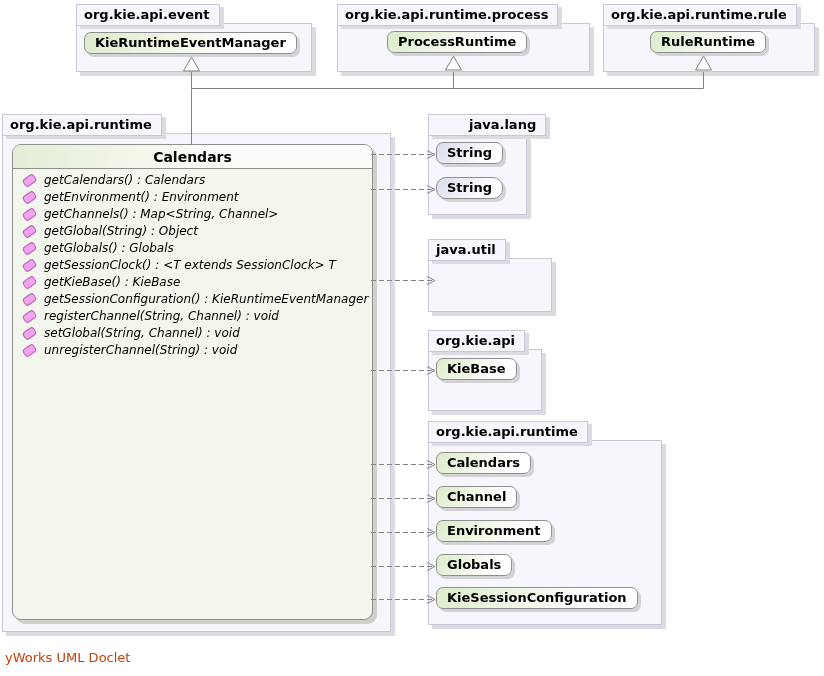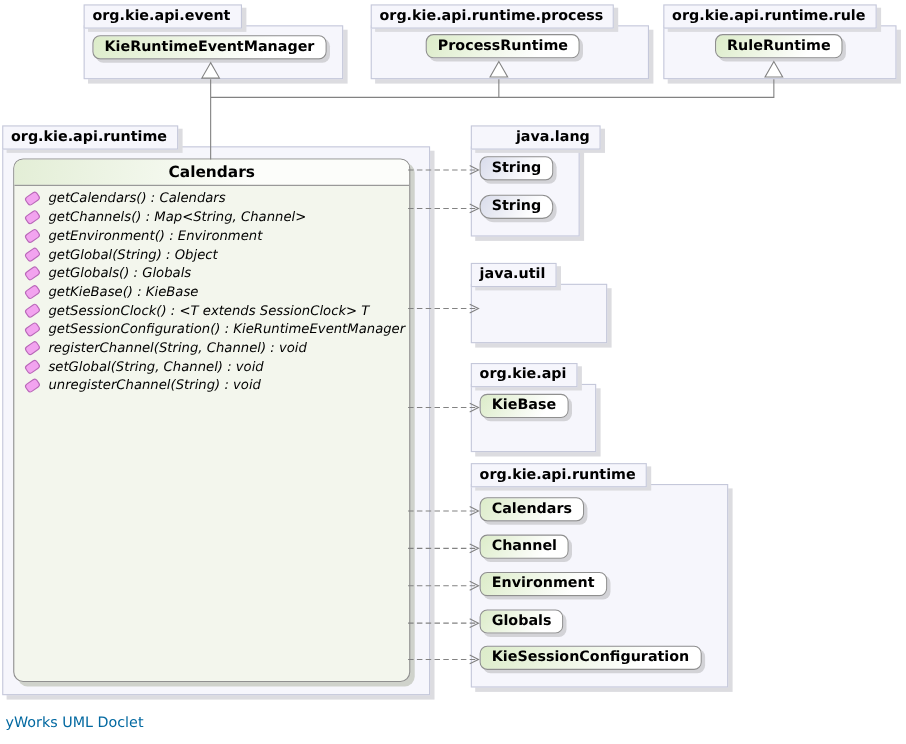--- a/index.html
+++ b/index.html
@@ -40,21 +40,21 @@
   .method {
     display:flex; align-items:center; gap:8px;
     padding:2px 6px 1px 10px; font-style:italic; font-size:12px;
     line-height:14px; white-space:nowrap;
   }
   .micon {
     flex:0 0 auto; width:11px; height:7px; background:#f2a3ef;
     border:1px solid #b867b8; border-radius:3px; transform:rotate(-35deg);
   }
   .edges { position:absolute; left:0; top:0; z-index:5; pointer-events:none; }
-  .footer { position:absolute; left:5px; top:650px; font-size:13px; color:#0369a1; }
+  .footer { position:absolute; left:5px; top:650px; font-size:13px; color:#c2410c; }
 </style>
 </head>
 <body>
 
 <div class="canvas">
 
   <div class="tab" style="left:76px; top:4px;">org.kie.api.event</div>
   <div class="pbody" style="left:76px; top:23px; width:234px; height:47px;"></div>
   <div class="iface" style="left:84px; top:32px;">KieRuntimeEventManager</div>
 
@@ -71,41 +71,41 @@
 
   <div class="class-box" style="left:12px; top:144px; width:359px; height:474px;">
     <div class="class-hdr">Calendars</div>
     <div class="methods">
       <div class="method">
           <span class="micon"></span>
           <span>getCalendars() : Calendars</span>
         </div>
       <div class="method">
           <span class="micon"></span>
-          <span>getChannels() : Map&lt;String, Channel&gt;</span>
+          <span>getEnvironment() : Environment</span>
         </div>
       <div class="method">
           <span class="micon"></span>
-          <span>getEnvironment() : Environment</span>
+          <span>getChannels() : Map&lt;String, Channel&gt;</span>
         </div>
       <div class="method">
           <span class="micon"></span>
           <span>getGlobal(String) : Object</span>
         </div>
       <div class="method">
           <span class="micon"></span>
           <span>getGlobals() : Globals</span>
         </div>
       <div class="method">
           <span class="micon"></span>
-          <span>getKieBase() : KieBase</span>
+          <span>getSessionClock() : &lt;T extends SessionClock&gt; T</span>
         </div>
       <div class="method">
           <span class="micon"></span>
-          <span>getSessionClock() : &lt;T extends SessionClock&gt; T</span>
+          <span>getKieBase() : KieBase</span>
         </div>
       <div class="method">
           <span class="micon"></span>
           <span>getSessionConfiguration() : KieRuntimeEventManager</span>
         </div>
       <div class="method">
           <span class="micon"></span>
           <span>registerChannel(String, Channel) : void</span>
         </div>
       <div class="method">

